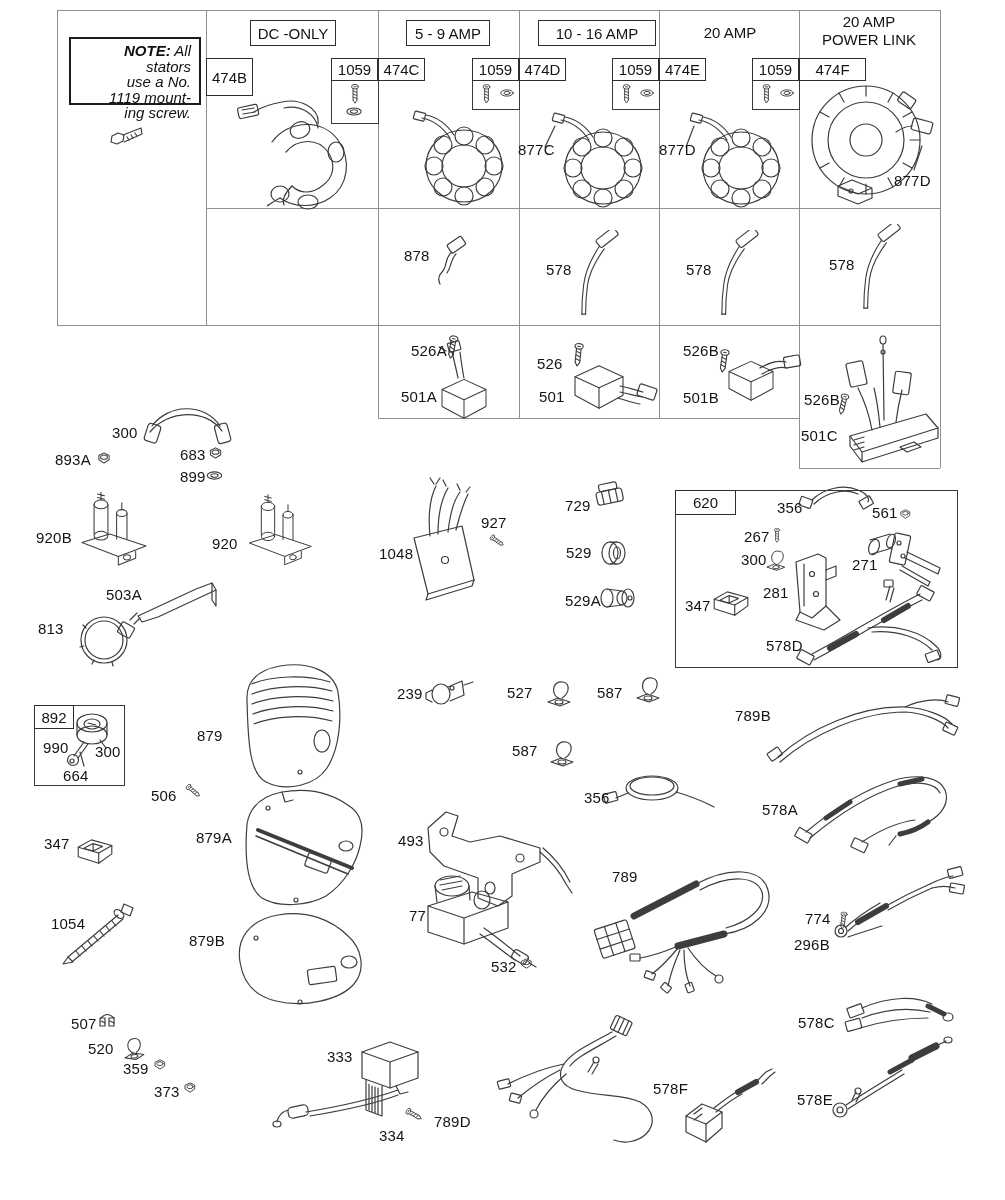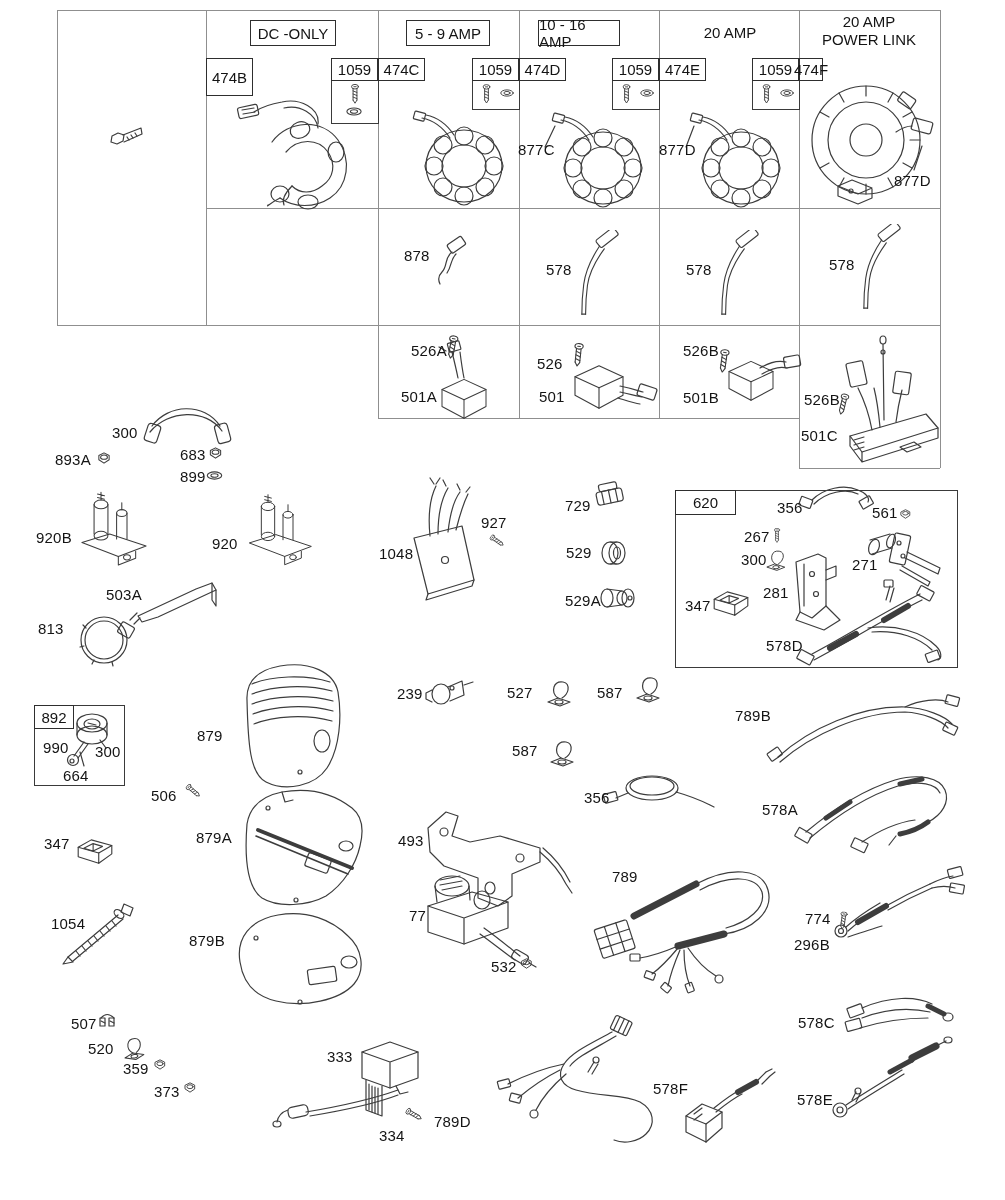--- a/index.html
+++ b/index.html
@@ -36,20 +36,27 @@
   <div class="tline" style="left:378px;top:418px;width:421px;height:1px"></div>
   <div class="tline" style="left:799px;top:468px;width:141px;height:1px"></div>
 
   <div class="obox" style="left:675px;top:490px;width:283px;height:178px"></div>
   <div class="obox" style="left:34px;top:705px;width:91px;height:81px"></div>
   <div class="obox" style="left:331px;top:80px;width:48px;height:44px"></div>
   <div class="obox" style="left:472px;top:80px;width:48px;height:30px"></div>
   <div class="obox" style="left:612px;top:80px;width:48px;height:30px"></div>
   <div class="obox" style="left:752px;top:80px;width:48px;height:30px"></div>
 
+  <div class="notebox" style="left:69px;top:37px;width:132px;height:68px">
+    <b>NOTE:</b>
+    <span>All stators</span><br>
+    <span>use a No.</span><br>
+    <span>1119 mount-</span><br>
+    <span>ing screw.</span>
+  </div>
 
   <svg class="art" width="1005" height="1200" viewBox="0 0 1005 1200" stroke="#3d3d3d" fill="none" stroke-width="1.2" stroke-linecap="round" stroke-linejoin="round">
     <defs>
       <symbol id="s-screw" viewBox="0 0 12 26">
         <ellipse cx="6" cy="3.5" rx="4.5" ry="3"></ellipse>
           <path d="M4.5 3.5 h3"></path>
         <path d="M3.5 6 L3.5 21 M8.5 6 L8.5 21"></path>
         <path d="M3.5 9 L8.5 11 M3.5 13 L8.5 15 M3.5 17 L8.5 19"></path>
         <path d="M3.5 21 L6 25 L8.5 21"></path>
       </symbol>
@@ -599,21 +606,21 @@
         <ellipse cx="948" cy="1040" rx="4" ry="3"></ellipse>
     </g>
   </svg>
 
   <div class="hdrbox" style="left:250px;top:20px;width:86px;height:26px">
       <span>DC -ONLY</span>
     </div>
   <div class="hdrbox" style="left:406px;top:20px;width:84px;height:26px">
       <span>5 - 9 AMP</span>
     </div>
-  <div class="hdrbox" style="left:538px;top:20px;width:82px;height:26px">
+  <div class="hdrbox" style="left:538px;top:20px;width:118px;height:26px">
       <span>10 - 16 AMP</span>
     </div>
   <div class="plain" style="left:699px;top:24px;width:62px">20 AMP</div>
   <div class="plain" style="left:838px;top:13px;width:62px">20 AMP</div>
   <div class="plain" style="left:818px;top:31px;width:102px">POWER LINK</div>
 
   <div class="tag" style="left:206px;top:58px;width:47px;height:38px">
       <span>474B</span>
     </div>
   <div class="tag" style="left:331px;top:58px;width:47px;height:23px">
@@ -630,21 +637,21 @@
     </div>
   <div class="tag" style="left:612px;top:58px;width:47px;height:23px">
       <span>1059</span>
     </div>
   <div class="tag" style="left:659px;top:58px;width:47px;height:23px">
       <span>474E</span>
     </div>
   <div class="tag" style="left:752px;top:58px;width:47px;height:23px">
       <span>1059</span>
     </div>
-  <div class="tag" style="left:799px;top:58px;width:24px;height:23px">
+  <div class="tag" style="left:799px;top:58px;width:67px;height:23px">
       <span>474F</span>
     </div>
   <div class="tag" style="left:675px;top:490px;width:61px;height:25px">
       <span>620</span>
     </div>
   <div class="tag" style="left:34px;top:705px;width:40px;height:24px">
       <span>892</span>
     </div>
 
   <span class="lbl" style="left:518px;top:141px">877C</span>

